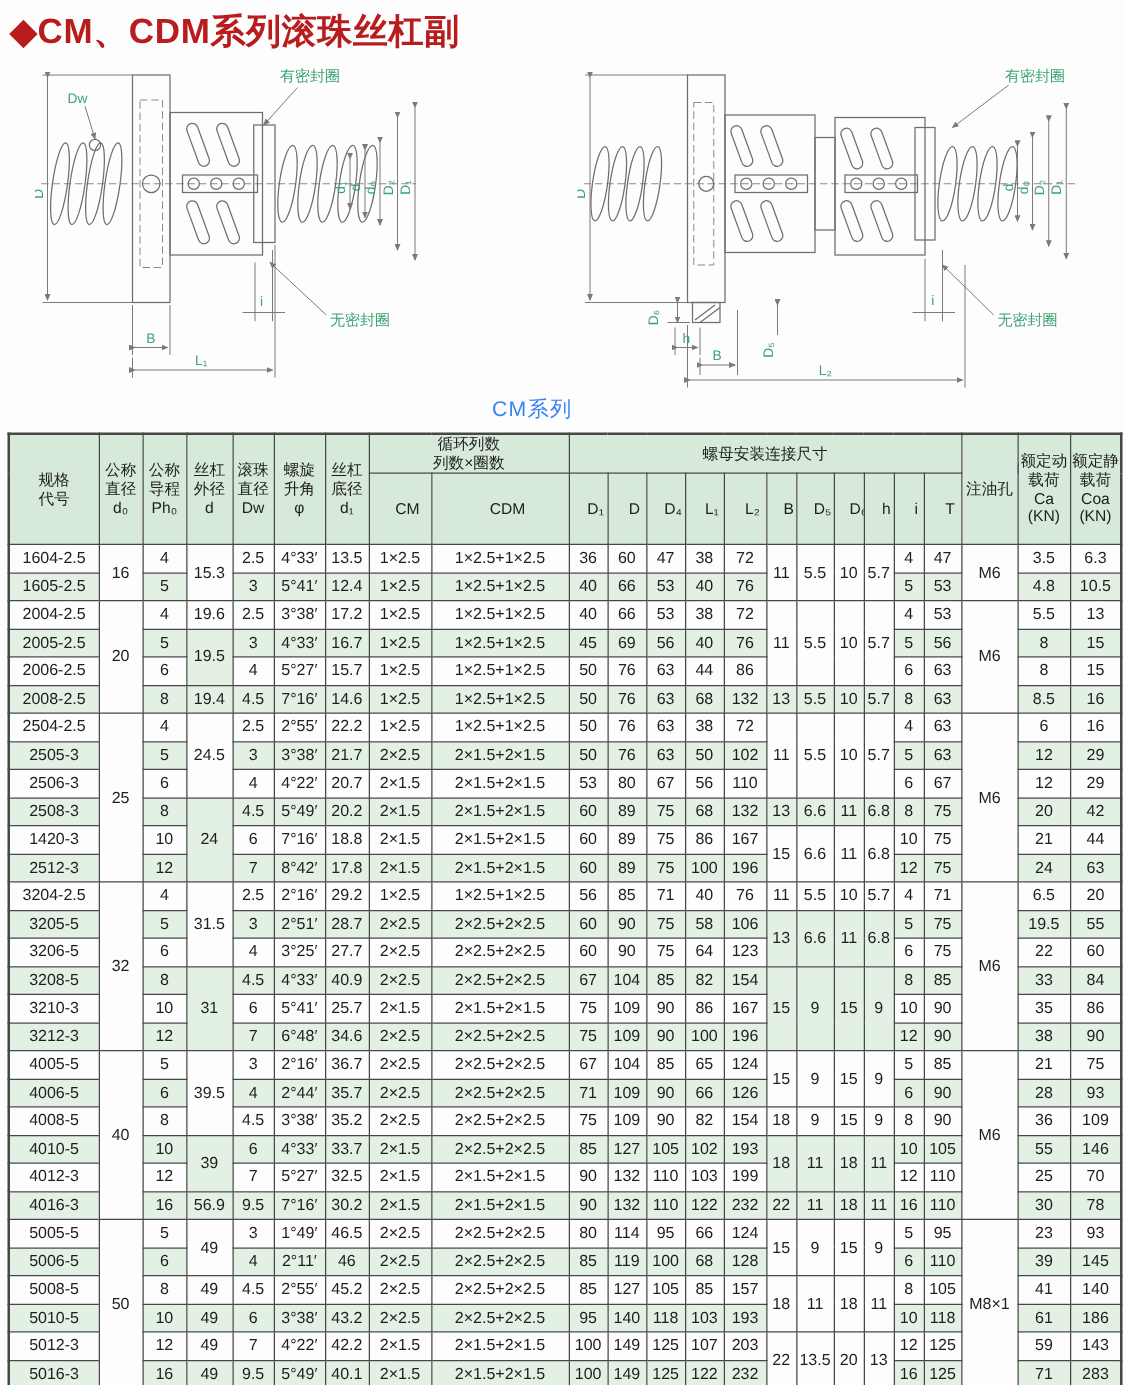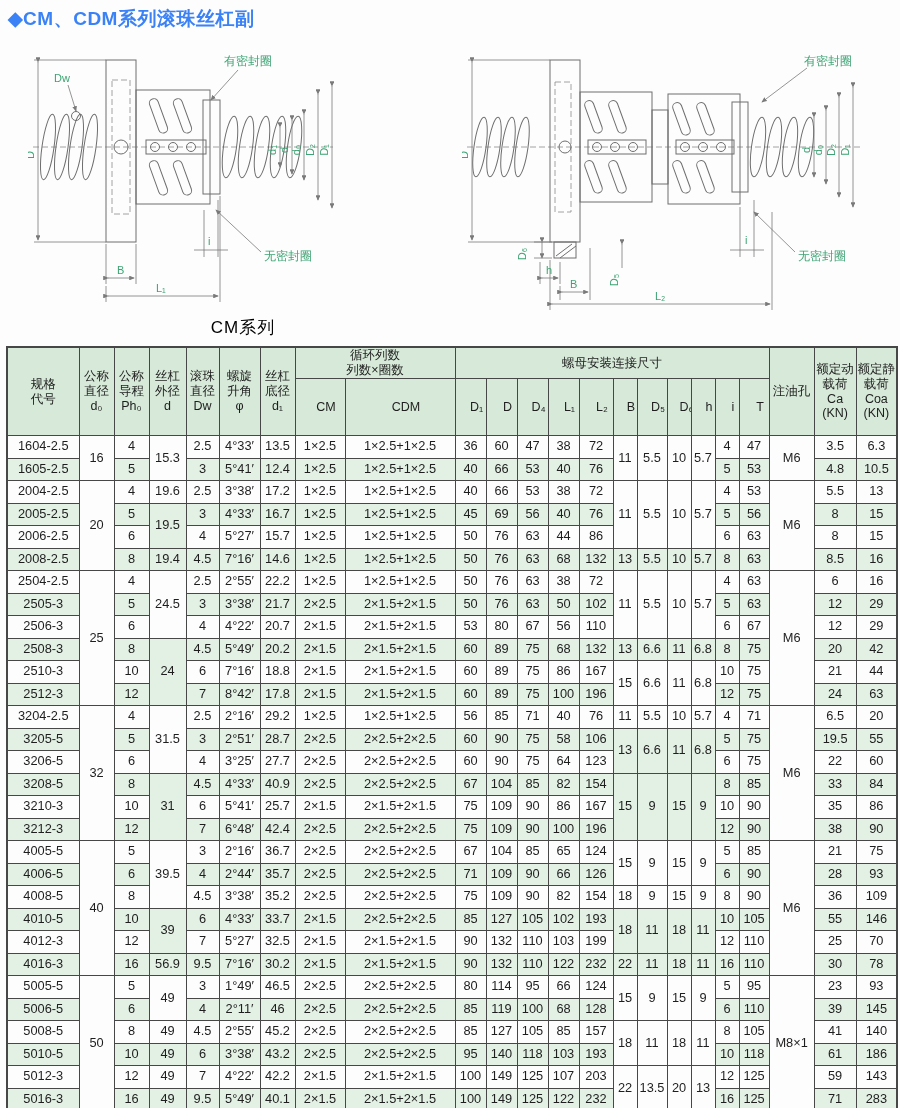--- a/index.html
+++ b/index.html
@@ -1,28 +1,28 @@
 <!DOCTYPE html>
 <html><head>
 <meta charset="utf-8">
 <style>
   html,body{margin:0;padding:0;}
   body{
     width:900px;height:1108px;position:relative;overflow:hidden;
     background:#fcfdfc;font-family:"Liberation Sans",sans-serif;color:#1e1e1e;
   }
   .page-title{
-    position:absolute;top:6px;left:8px;font-size:19px;font-weight:bold;
-    color:#3b82f6;letter-spacing:.5px;
+    position:absolute;top:6px;left:8px;font-size:28px;font-weight:bold;
+    color:#b91c1c;letter-spacing:.5px;
   }
   .diagram{position:absolute;top:52px;}
   .diagram.cm{left:28px;}
   .diagram.cdm{left:462px;}
   .diag-caption{
-    position:absolute;top:316px;font-size:17px;color:#000000;text-align:center;letter-spacing:1px;
+    position:absolute;top:316px;font-size:17px;color:#3b82f6;text-align:right;letter-spacing:1px;
   }
   .diag-caption.cm{left:28px;width:430px;}
   .diag-caption.cdm{left:462px;width:428px;margin-top:48px;}
   svg .ln{stroke:#6e6e6e;stroke-width:1;fill:none;}
   svg .dim{stroke:#7a7a7a;stroke-width:.8;fill:none;}
   svg .dash{stroke:#8a8a8a;stroke-width:.8;fill:none;stroke-dasharray:6 3;}
   svg text.glabel{fill:#3ea374;font-size:11px;font-family:"Liberation Sans",sans-serif;}
   svg text.gzh{fill:#3ea374;font-size:12px;font-family:"Liberation Sans",sans-serif;}
   .tbl-wrap{position:absolute;top:346px;left:6px;}
   table{
@@ -508,21 +508,21 @@
           <td>13</td>
           <td>6.6</td>
           <td>11</td>
           <td>6.8</td>
           <td>8</td>
           <td>75</td>
           <td>20</td>
           <td>42</td>
         </tr>
         <tr>
-          <td>2510-3</td>
+          <td>1420-3</td>
           <td>10</td>
           <td>6</td>
           <td>7°16′</td>
           <td>18.8</td>
           <td>2×1.5</td>
           <td>2×1.5+2×1.5</td>
           <td>60</td>
           <td>89</td>
           <td>75</td>
           <td>86</td>
@@ -658,21 +658,21 @@
           <td>10</td>
           <td>90</td>
           <td>35</td>
           <td>86</td>
         </tr>
         <tr>
           <td>3212-3</td>
           <td>12</td>
           <td>7</td>
           <td>6°48′</td>
-          <td>42.4</td>
+          <td>34.6</td>
           <td>2×2.5</td>
           <td>2×2.5+2×2.5</td>
           <td>75</td>
           <td>109</td>
           <td>90</td>
           <td>100</td>
           <td>196</td>
           <td>12</td>
           <td>90</td>
           <td>38</td>

